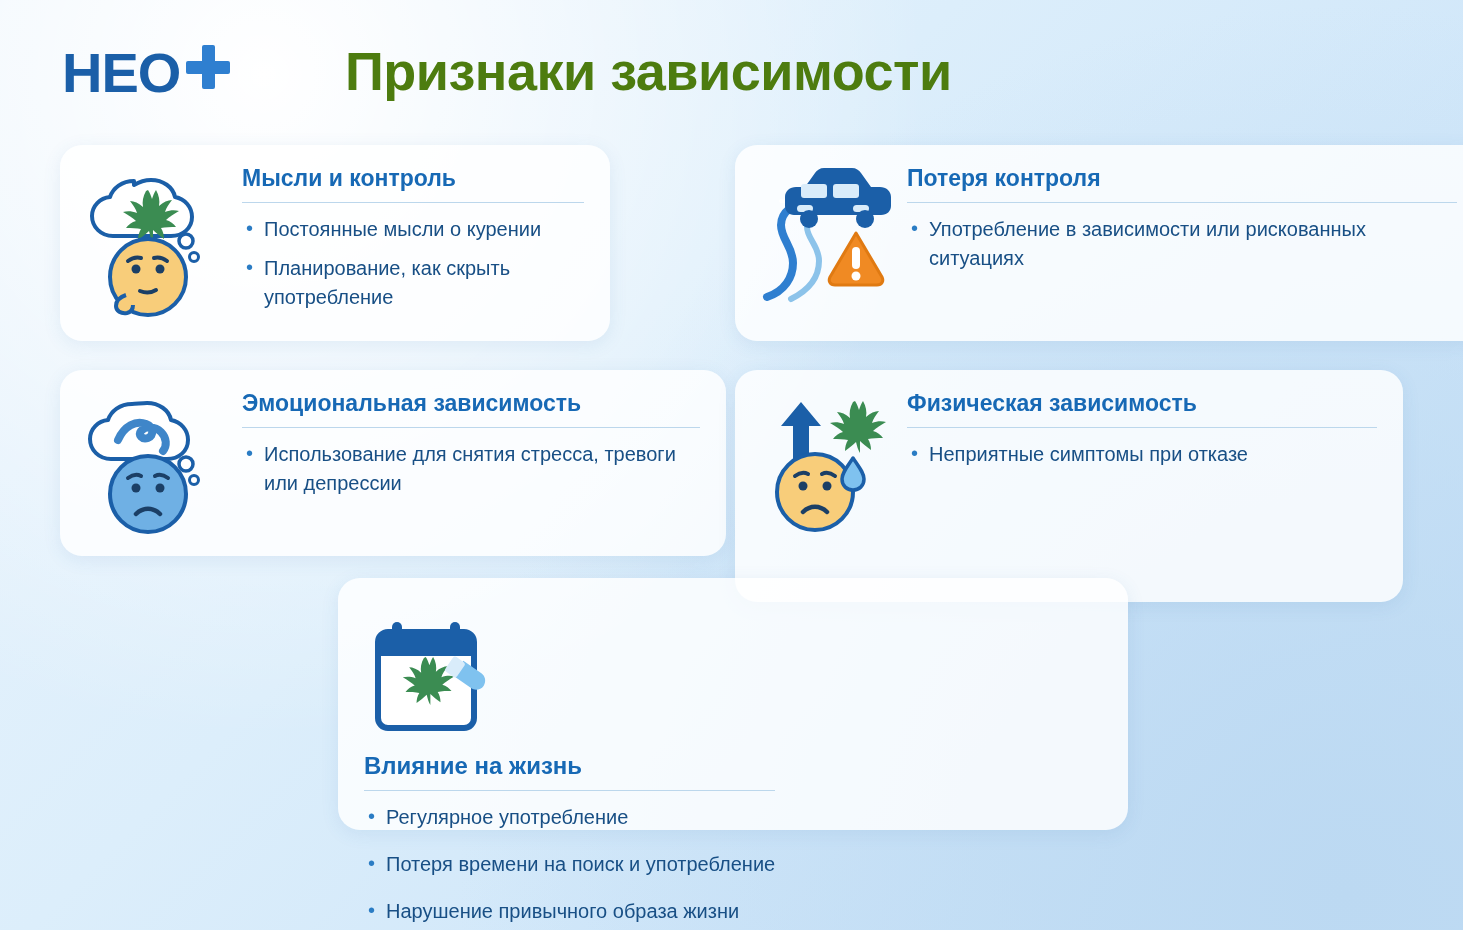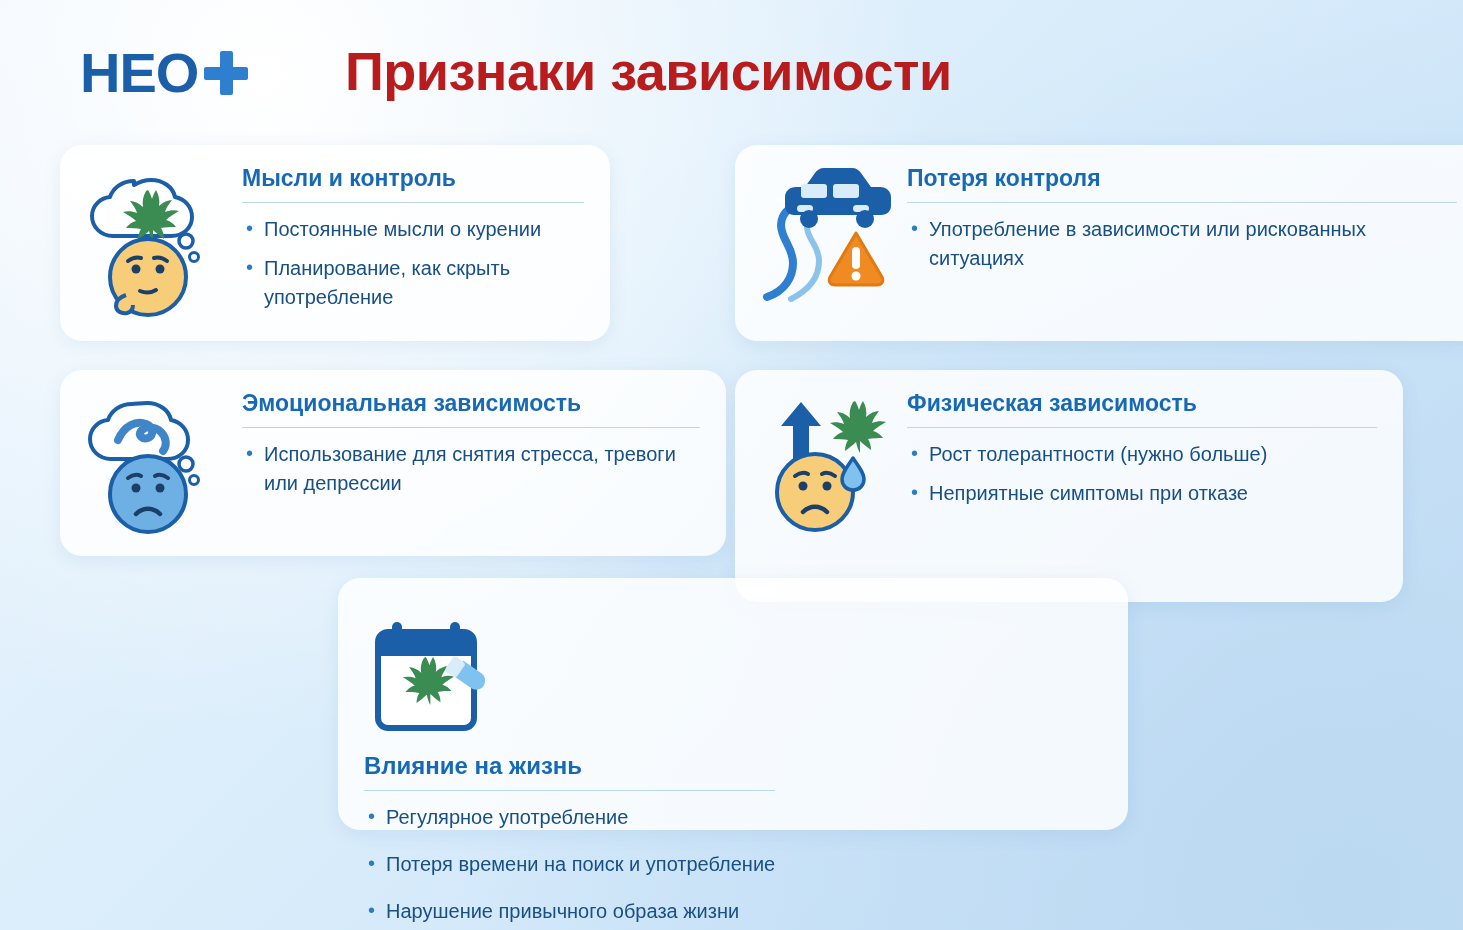--- a/index.html
+++ b/index.html
@@ -22,23 +22,21 @@
     width: 1463px;
     height: 930px;
   }
 
   
   .logo {
     position: absolute;
     left: 62px;
     top: 45px;
     display: flex;
-    align-items: center;
     gap: 4px;
-    margin-left: 18px;
   }
   .logo-text {
     font-size: 56px;
     font-weight: bold;
     letter-spacing: -1px;
     color: #1b5fa8;
     line-height: 1;
     font-family: "Liberation Sans", sans-serif;
   }
   .logo-cross {
@@ -60,21 +58,21 @@
   .logo-cross::after {
     left: 0; top: 16px; width: 44px; height: 13px;
   }
 
   .page-title {
     position: absolute;
     left: 345px;
     top: 40px;
     font-size: 54px;
     font-weight: bold;
-    color: #b91c1c;
+    color: #4d7c0f;
     letter-spacing: -0.5px;
   }
 
   
   .card {
     position: absolute;
     background: rgba(255,255,255,0.82);
     border-radius: 22px;
     box-shadow: 0 4px 18px rgba(60,120,180,0.10);
     display: flex;
@@ -244,21 +242,20 @@
         <circle cx="70" cy="96" r="4.5" fill="#1b3f66"></circle>
         <path d="M38 86c4-3 9-4 13-2" stroke="#1b3f66" stroke-width="4" fill="none" stroke-linecap="round"></path>
         <path d="M65 84c4-2 9-1 13 2" stroke="#1b3f66" stroke-width="4" fill="none" stroke-linecap="round"></path>
         <path d="M46 122c7-7 17-7 24 0" stroke="#1b3f66" stroke-width="4.5" fill="none" stroke-linecap="round"></path>
         <path d="M96 68c6 9 11 15 11 21 0 7-5 11-11 11s-11-4-11-11c0-6 5-12 11-21z" fill="#7fc2ef" stroke="#1b5fa8" stroke-width="3.5" stroke-linejoin="round"></path>
       </svg>
     </div>
     <div class="card-body">
       <div class="card-title">Физическая зависимость</div>
       <ul class="bullets">
-        <li>Рост толерантности (нужно больше)</li>
         <li>Неприятные симптомы при отказе</li>
       </ul>
     </div>
   </div>
 
   <div class="card" id="card-life">
     <div class="card-icon">
       <svg class="icon-svg" viewBox="0 0 160 140" width="160" height="140" aria-hidden="true">
         <rect x="28" y="10" width="10" height="20" rx="5" fill="#1b5fa8"></rect>
         <rect x="86" y="10" width="10" height="20" rx="5" fill="#1b5fa8"></rect>

